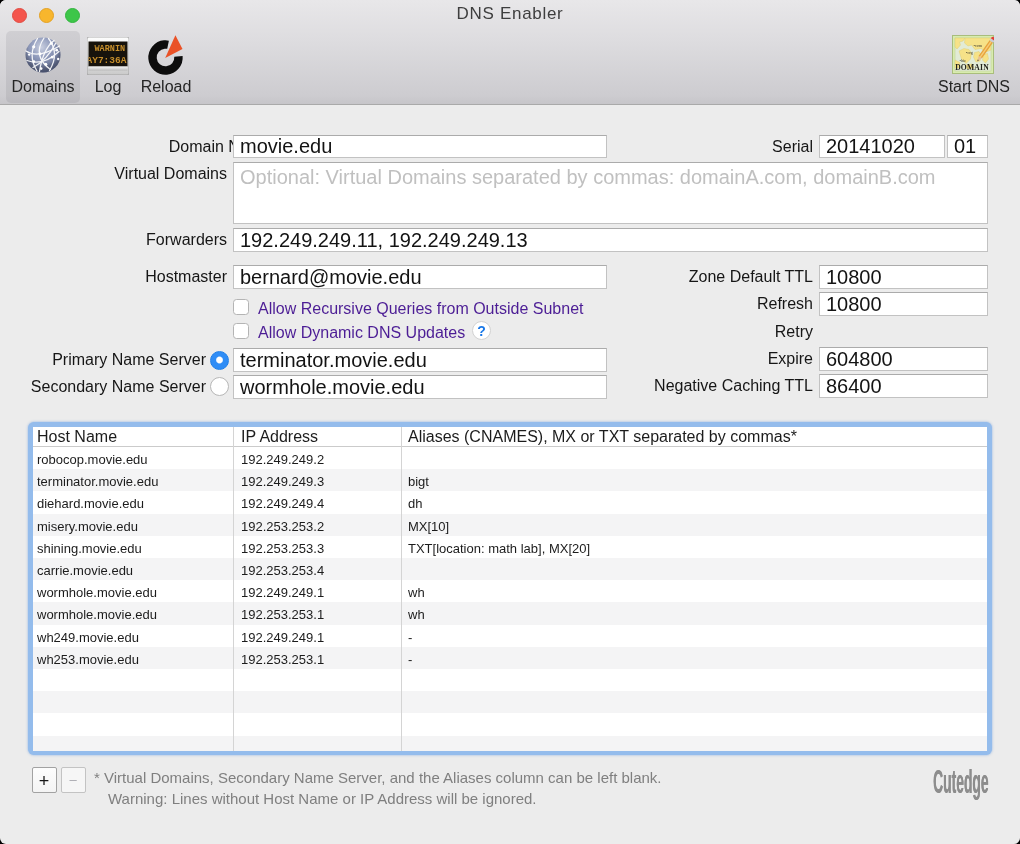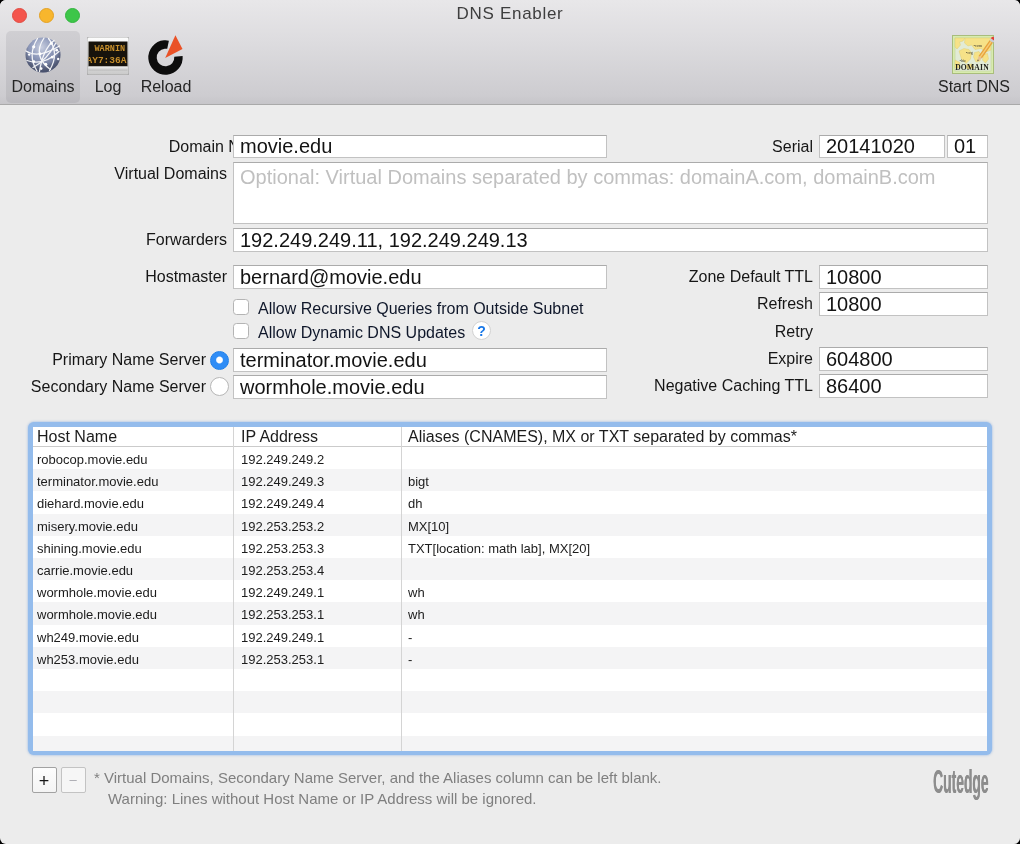--- a/index.html
+++ b/index.html
@@ -6,21 +6,21 @@
   *{box-sizing:border-box;}
   #win{position:relative;width:1020px;height:844px;background:#ececec;border-radius:6px;overflow:hidden;font-family:"Liberation Sans",sans-serif;}
   #hdr{position:absolute;left:0;top:0;width:1020px;height:105px;background:linear-gradient(#e8e7e9,#dddcdf 40%,#cdccd0 92%,#c6c5c9);border-bottom:1px solid #a9a9a9;}
   .tl{position:absolute;top:8px;width:15px;height:15px;border-radius:50%;}
   #title{position:absolute;left:0;top:4px;width:100%;text-align:center;font-size:17px;letter-spacing:0.7px;color:#3e3e3e;}
   .tblabel{position:absolute;top:78px;font-size:16px;color:#252525;text-align:center;}
   #selbtn{position:absolute;left:6px;top:31px;width:74px;height:72px;background:rgba(70,68,75,0.10);border-radius:5px;}
   .lbl{position:absolute;font-size:16px;color:#161616;text-align:right;}
   .inp{position:absolute;background:#fff;border:1px solid #c2c2c2;border-top-color:#ababab;font-size:20px;color:#131313;padding-left:6px;display:flex;align-items:center;white-space:nowrap;overflow:hidden;}
   .cb{position:absolute;width:16px;height:16px;background:#fff;border:1px solid #b4b4b4;border-radius:3.5px;}
-  .cblbl{position:absolute;font-size:16px;color:#0f172a;}
+  .cblbl{position:absolute;font-size:16px;color:#4c1d95;}
   .radio{position:absolute;width:19px;height:19px;border-radius:50%;}
   #tablering{position:absolute;left:28px;top:422px;width:964px;height:333px;background:#94bcec;border-radius:6px;box-shadow:0 0 2.5px rgba(120,165,225,0.85);}
   #table{position:absolute;left:33px;top:427px;width:954px;height:324px;background:#fff;overflow:hidden;}
   #thead{position:absolute;left:0;top:0;width:100%;height:20px;border-bottom:1px solid #cbcbcb;font-size:16px;color:#1c1c1c;}
   .trow{position:absolute;left:0;width:100%;font-size:13px;color:#1c1c1c;}
   .c1{position:absolute;left:4px;top:0;display:block;line-height:26px;}
   .c2{position:absolute;left:208px;top:0;display:block;line-height:26px;}
   .c3{position:absolute;left:375px;top:0;display:block;line-height:26px;}
   .colsep{position:absolute;top:0;width:1px;height:324px;background:#d4d4d4;}
   .pmbtn{position:absolute;top:766.5px;width:25px;height:26px;border-radius:2px;text-align:center;}

